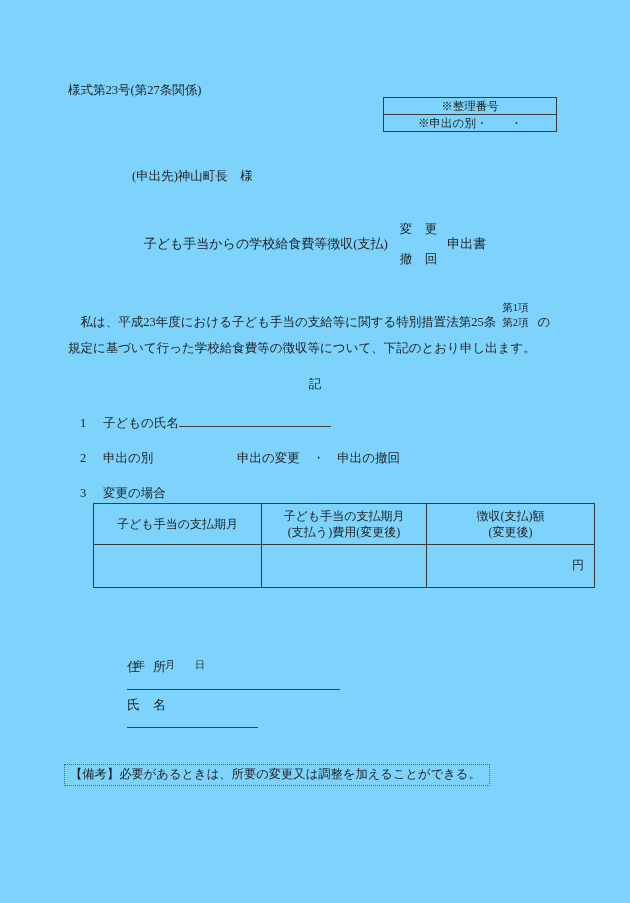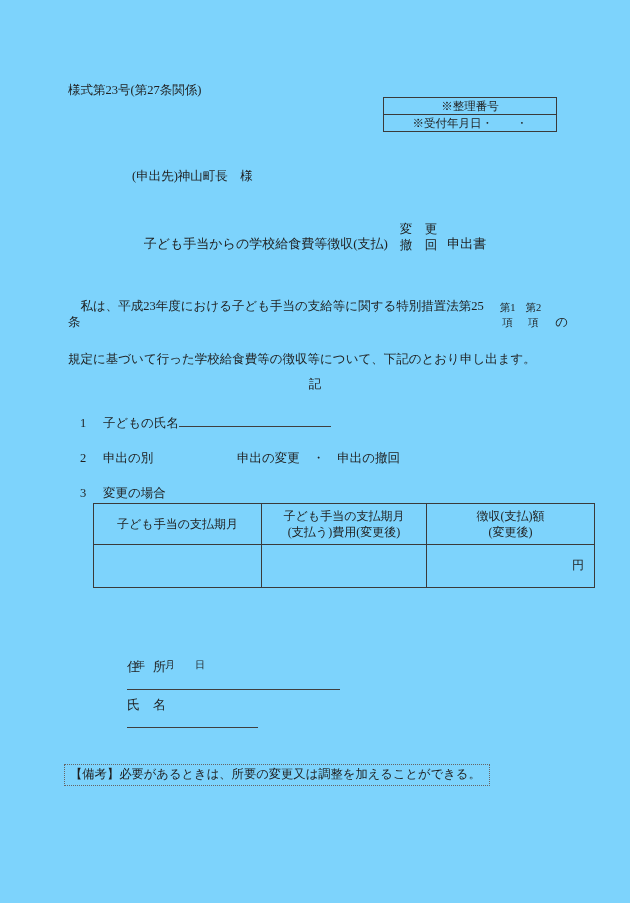--- a/index.html
+++ b/index.html
@@ -8,26 +8,26 @@
     font-family:Liberation Serif, serif;color:#1f1f1f;
     font-size:12.5px;line-height:1.3;
   }
   .abs{position:absolute;}
   
   .office-box{left:383px;top:97px;width:172px;border:1px solid #3a3a3a;font-size:11.5px;}
   .office-row{height:16px;line-height:16px;padding:0 4px;display:flex;justify-content:center;}
   .office-row.first{border-bottom:1px solid #3a3a3a;}
   
   .title-block{left:0;top:221px;width:630px;display:flex;justify-content:center;align-items:center;font-size:13px;}
-  .title-stack{display:inline-flex;flex-direction:column;height:46px;margin:0 10px 0 12px;font-size:12.5px;text-align:center;}
+  .title-stack{display:inline-flex;flex-direction:column;justify-content:space-between;height:46px;margin:0 10px 0 12px;font-size:12.5px;text-align:center;}
   
   .para{left:68px;top:296px;width:500px;}
   .para-line1{display:flex;align-items:flex-end;height:34px;}
-  .stack-small{display:inline-flex;flex-direction:row;font-size:10.5px;line-height:15px;text-align:center;margin:0 9px 0 6px;}
-  .para-line2{margin-top:21px;}
+  .stack-small{display:inline-flex;flex-direction:column;font-size:10.5px;line-height:15px;text-align:center;margin:0 9px 0 6px;}
+  .para-line2{margin-top:10px;}
   .record-mark{left:0;top:376px;width:630px;text-align:center;}
   
   .item{left:80px;display:flex;align-items:baseline;}
   .item .num{display:inline-block;width:23px;}
   .fill-line{display:inline-block;border-bottom:1px solid #3f3f3f;height:13px;}
   .item2-value{position:absolute;left:157px;top:0;}
   
   .chg-table{left:78px;top:503px;width:474px;border-collapse:collapse;table-layout:fixed;font-size:12px;margin-left:15px;}
   .chg-table td{border:1px solid #3a3a3a;text-align:center;vertical-align:middle;padding:2px 4px;}
   .chg-table .hdr{height:36px;line-height:1.35;}
@@ -45,21 +45,21 @@
 
 <div class="page">
 
   <div class="abs" style="left:68px;top:82px;">様式第23号(第27条関係)</div>
 
   <div class="abs office-box">
     <div class="office-row first">
       <span>※整理番号</span>
     </div>
     <div class="office-row">
-      <span>※受付年月日</span>
+      <span>※申出の別</span>
       <span>・　　・</span>
     </div>
   </div>
 
   <div class="abs" style="left:104px;top:168px;margin-left:28px;">(申出先)神山町長　様</div>
 
   <div class="abs title-block">
     <span>子ども手当からの学校給食費等徴収(支払)</span>
     <span class="title-stack">
       <span>変　更</span>

